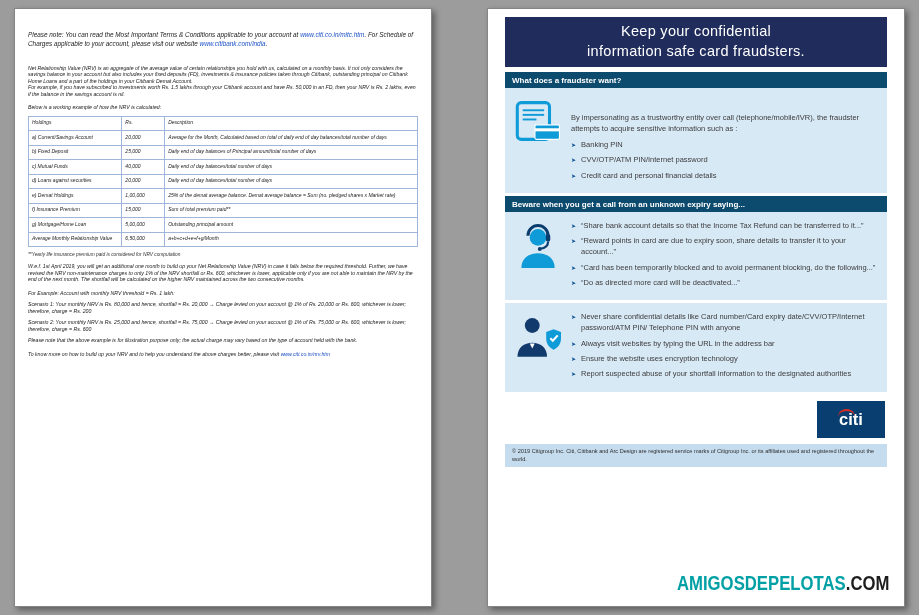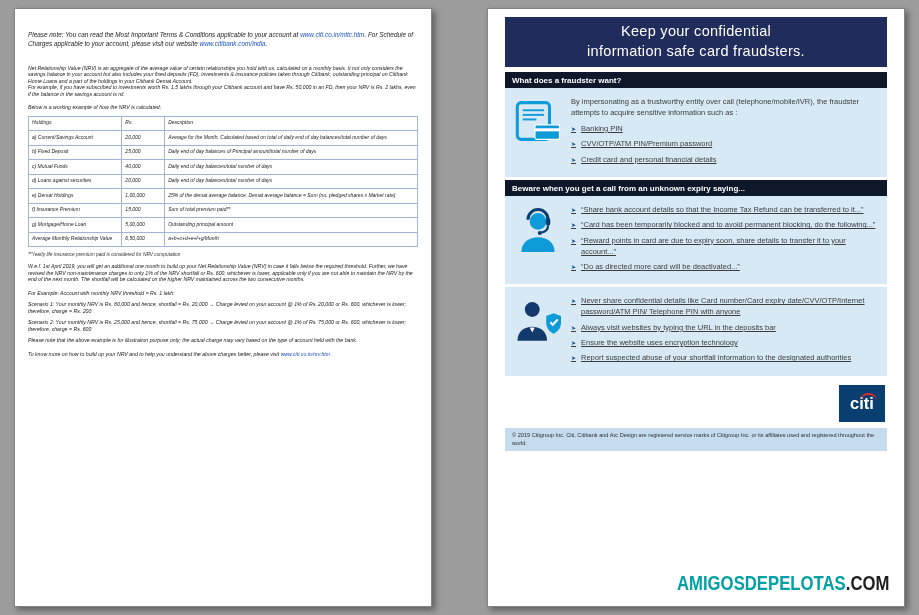--- a/index.html
+++ b/index.html
@@ -45,32 +45,32 @@
 
   
   .flyer { height:100%; padding:8px 17px 0; position:relative; }
   .flyer-header {
     background:#1f2c5c; color:#ffffff; text-align:center;
     padding:5px 4px 6px; font-size:14.5px; line-height:1.35;
     letter-spacing:.3px; margin-bottom:5px; font-weight:400;
   }
   .section { margin-bottom:3px; }
   .section-bar {
-    background:#0f172a; color:#ffffff; font-size:8px;
+    background:#0c4a6e; color:#ffffff; font-size:8px;
     font-weight:bold; padding:3.5px 7px;
   }
   .section-body { background:#d8e9f6; display:flex; padding:9px 0 7px; }
   .icon-col { flex:0 0 66px; display:flex; justify-content:center; align-items:flex-start; padding-top:3px; }
   .text-col { flex:1; font-size:7.5px; line-height:1.45; color:#3c3c3c; padding-right:10px; }
-  .sec-intro { margin:0 0 5px; }
-  .bullet { display:flex; margin-bottom:4.5px;text-decoration:underline; }
+  .sec-intro { margin:16px 0 5px; }
+  .bullet { display:flex; margin-bottom:4.5px; }
   .bullet .arrow { color:#0b4f93; font-size:6px; line-height:1.8; margin-right:5px; flex:0 0 auto; }
   .logo-row { display:flex; justify-content:flex-end; padding:6px 2px 6px; }
   .citi-logo {
-    width:46px; height:37px; background:#083e70; position:relative;
+    width:68px; height:37px; background:#083e70; position:relative;
     display:flex; align-items:center; justify-content:center;
   }
   .citi-logo .word { color:#fff; font-weight:bold; font-size:16.5px; }
   .citi-logo .arc {
     position:absolute; top:8.5px; left:21px; width:17px; height:8px;
     border-top:2.5px solid #e02b20; border-radius:50% / 100% 100% 0 0;
   }
   .flyer-footer {
     background:#c5dcee; color:#2e2e2e; font-size:5.6px;
     line-height:1.5; padding:3px 7px;
@@ -205,21 +205,21 @@
             <p class="sec-intro">By impersonating as a trustworthy entity over call (telephone/mobile/IVR), the fraudster attempts to acquire sensitive information such as :</p>
             <div class="bullets">
 
                 <div class="bullet">
                   <span class="arrow">➤</span>
                   <span>Banking PIN</span>
                 </div>
 
                 <div class="bullet">
                   <span class="arrow">➤</span>
-                  <span>CVV/OTP/ATM PIN/Premium password</span>
+                  <span>CVV/OTP/ATM PIN/Internet password</span>
                 </div>
 
                 <div class="bullet">
                   <span class="arrow">➤</span>
                   <span>Credit card and personal financial details</span>
                 </div>
               </div>
           </div>
         </div>
       </div>
@@ -240,26 +240,26 @@
           <div class="text-col">
             <div class="bullets">
 
                 <div class="bullet">
                   <span class="arrow">➤</span>
                   <span>“Share bank account details so that the Income Tax Refund can be transferred to it...”</span>
                 </div>
 
                 <div class="bullet">
                   <span class="arrow">➤</span>
+                  <span>“Reward points in card are due to expiry soon, share details to transfer it to your account...”</span>
+                </div>
+
+                <div class="bullet">
+                  <span class="arrow">➤</span>
                   <span>“Card has been temporarily blocked and to avoid permanent blocking, do the following...”</span>
-                </div>
-
-                <div class="bullet">
-                  <span class="arrow">➤</span>
-                  <span>“Reward points in card are due to expiry soon, share details to transfer it to your account...”</span>
                 </div>
 
                 <div class="bullet">
                   <span class="arrow">➤</span>
                   <span>“Do as directed more card will be deactivated...”</span>
                 </div>
               </div>
           </div>
         </div>
       </div>
@@ -279,21 +279,21 @@
             <div class="bullets">
 
                 <div class="bullet">
                   <span class="arrow">➤</span>
                   <span>Never share confidential details like Card number/Card expiry date/CVV/OTP/Internet password/ATM PIN/ Telephone PIN with anyone</span>
                 </div>
 
 
                 <div class="bullet">
                   <span class="arrow">➤</span>
-                  <span>Always visit websites by typing the URL in the deposits bar</span>
+                  <span>Always visit websites by typing the URL in the address bar</span>
                 </div>
 
                 <div class="bullet">
                   <span class="arrow">➤</span>
                   <span>Ensure the website uses encryption technology</span>
                 </div>
 
                 <div class="bullet">
                   <span class="arrow">➤</span>
                   <span>Report suspected abuse of your shortfall information to the designated authorities</span>

